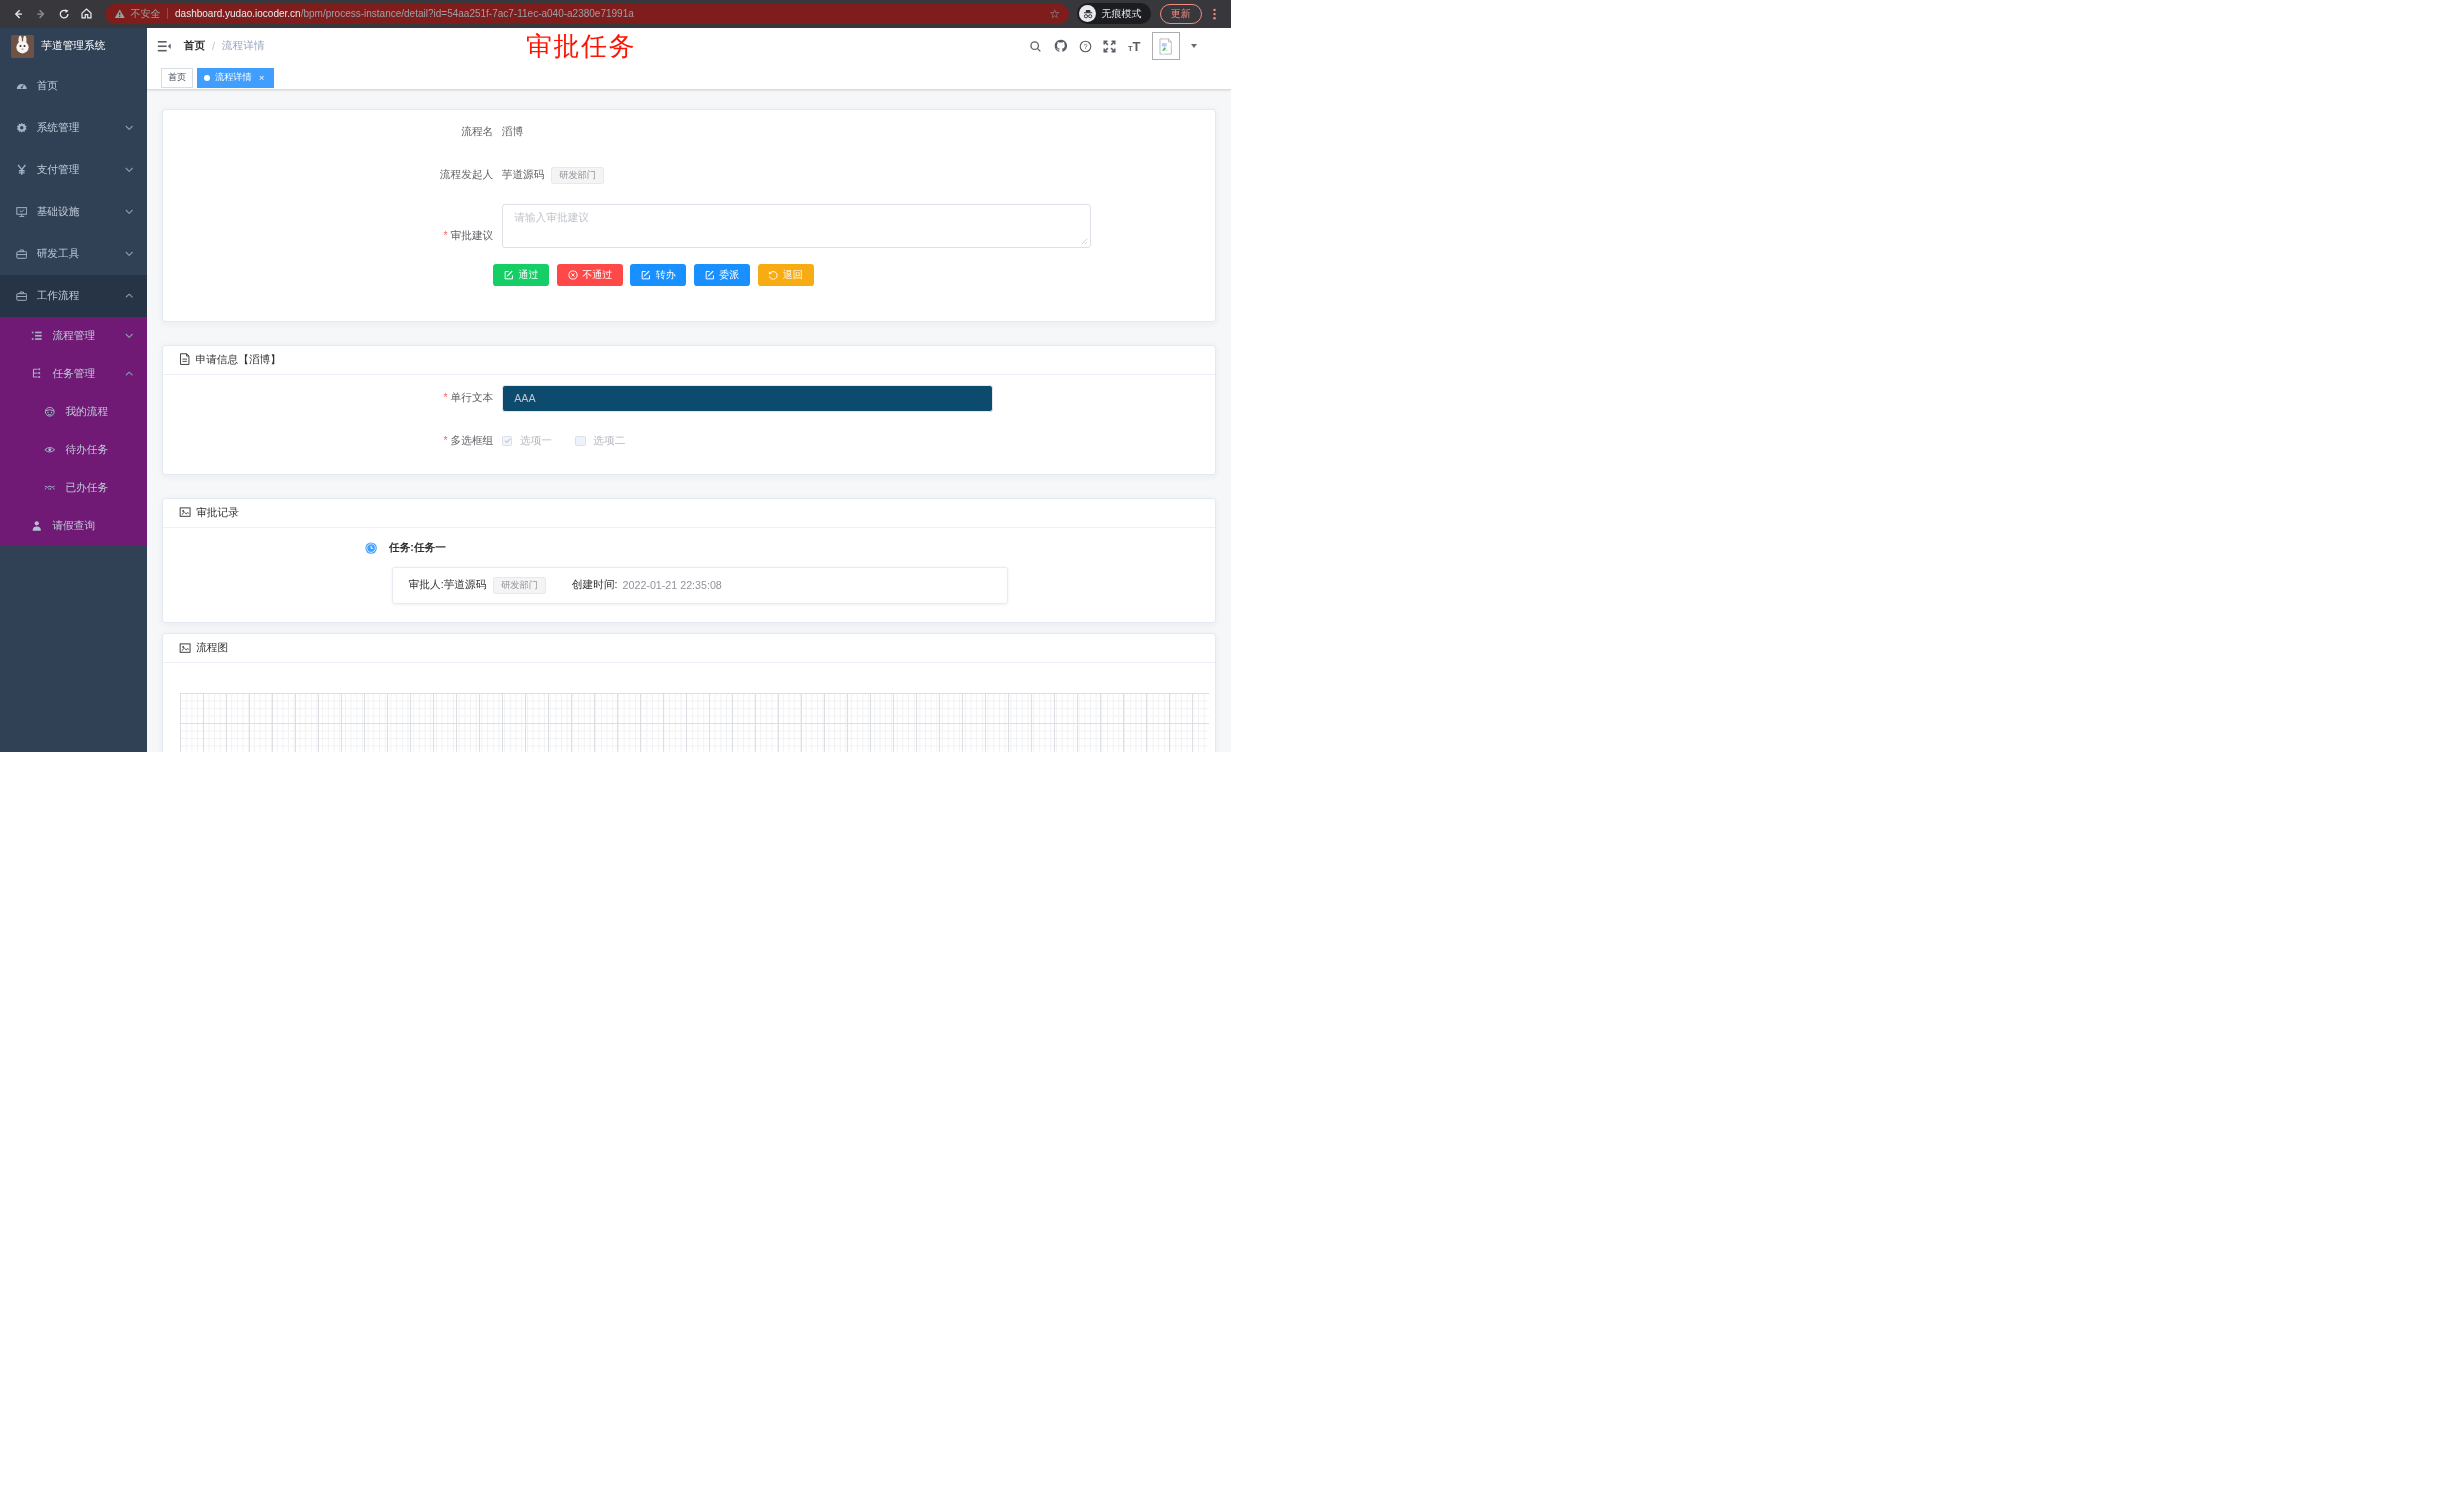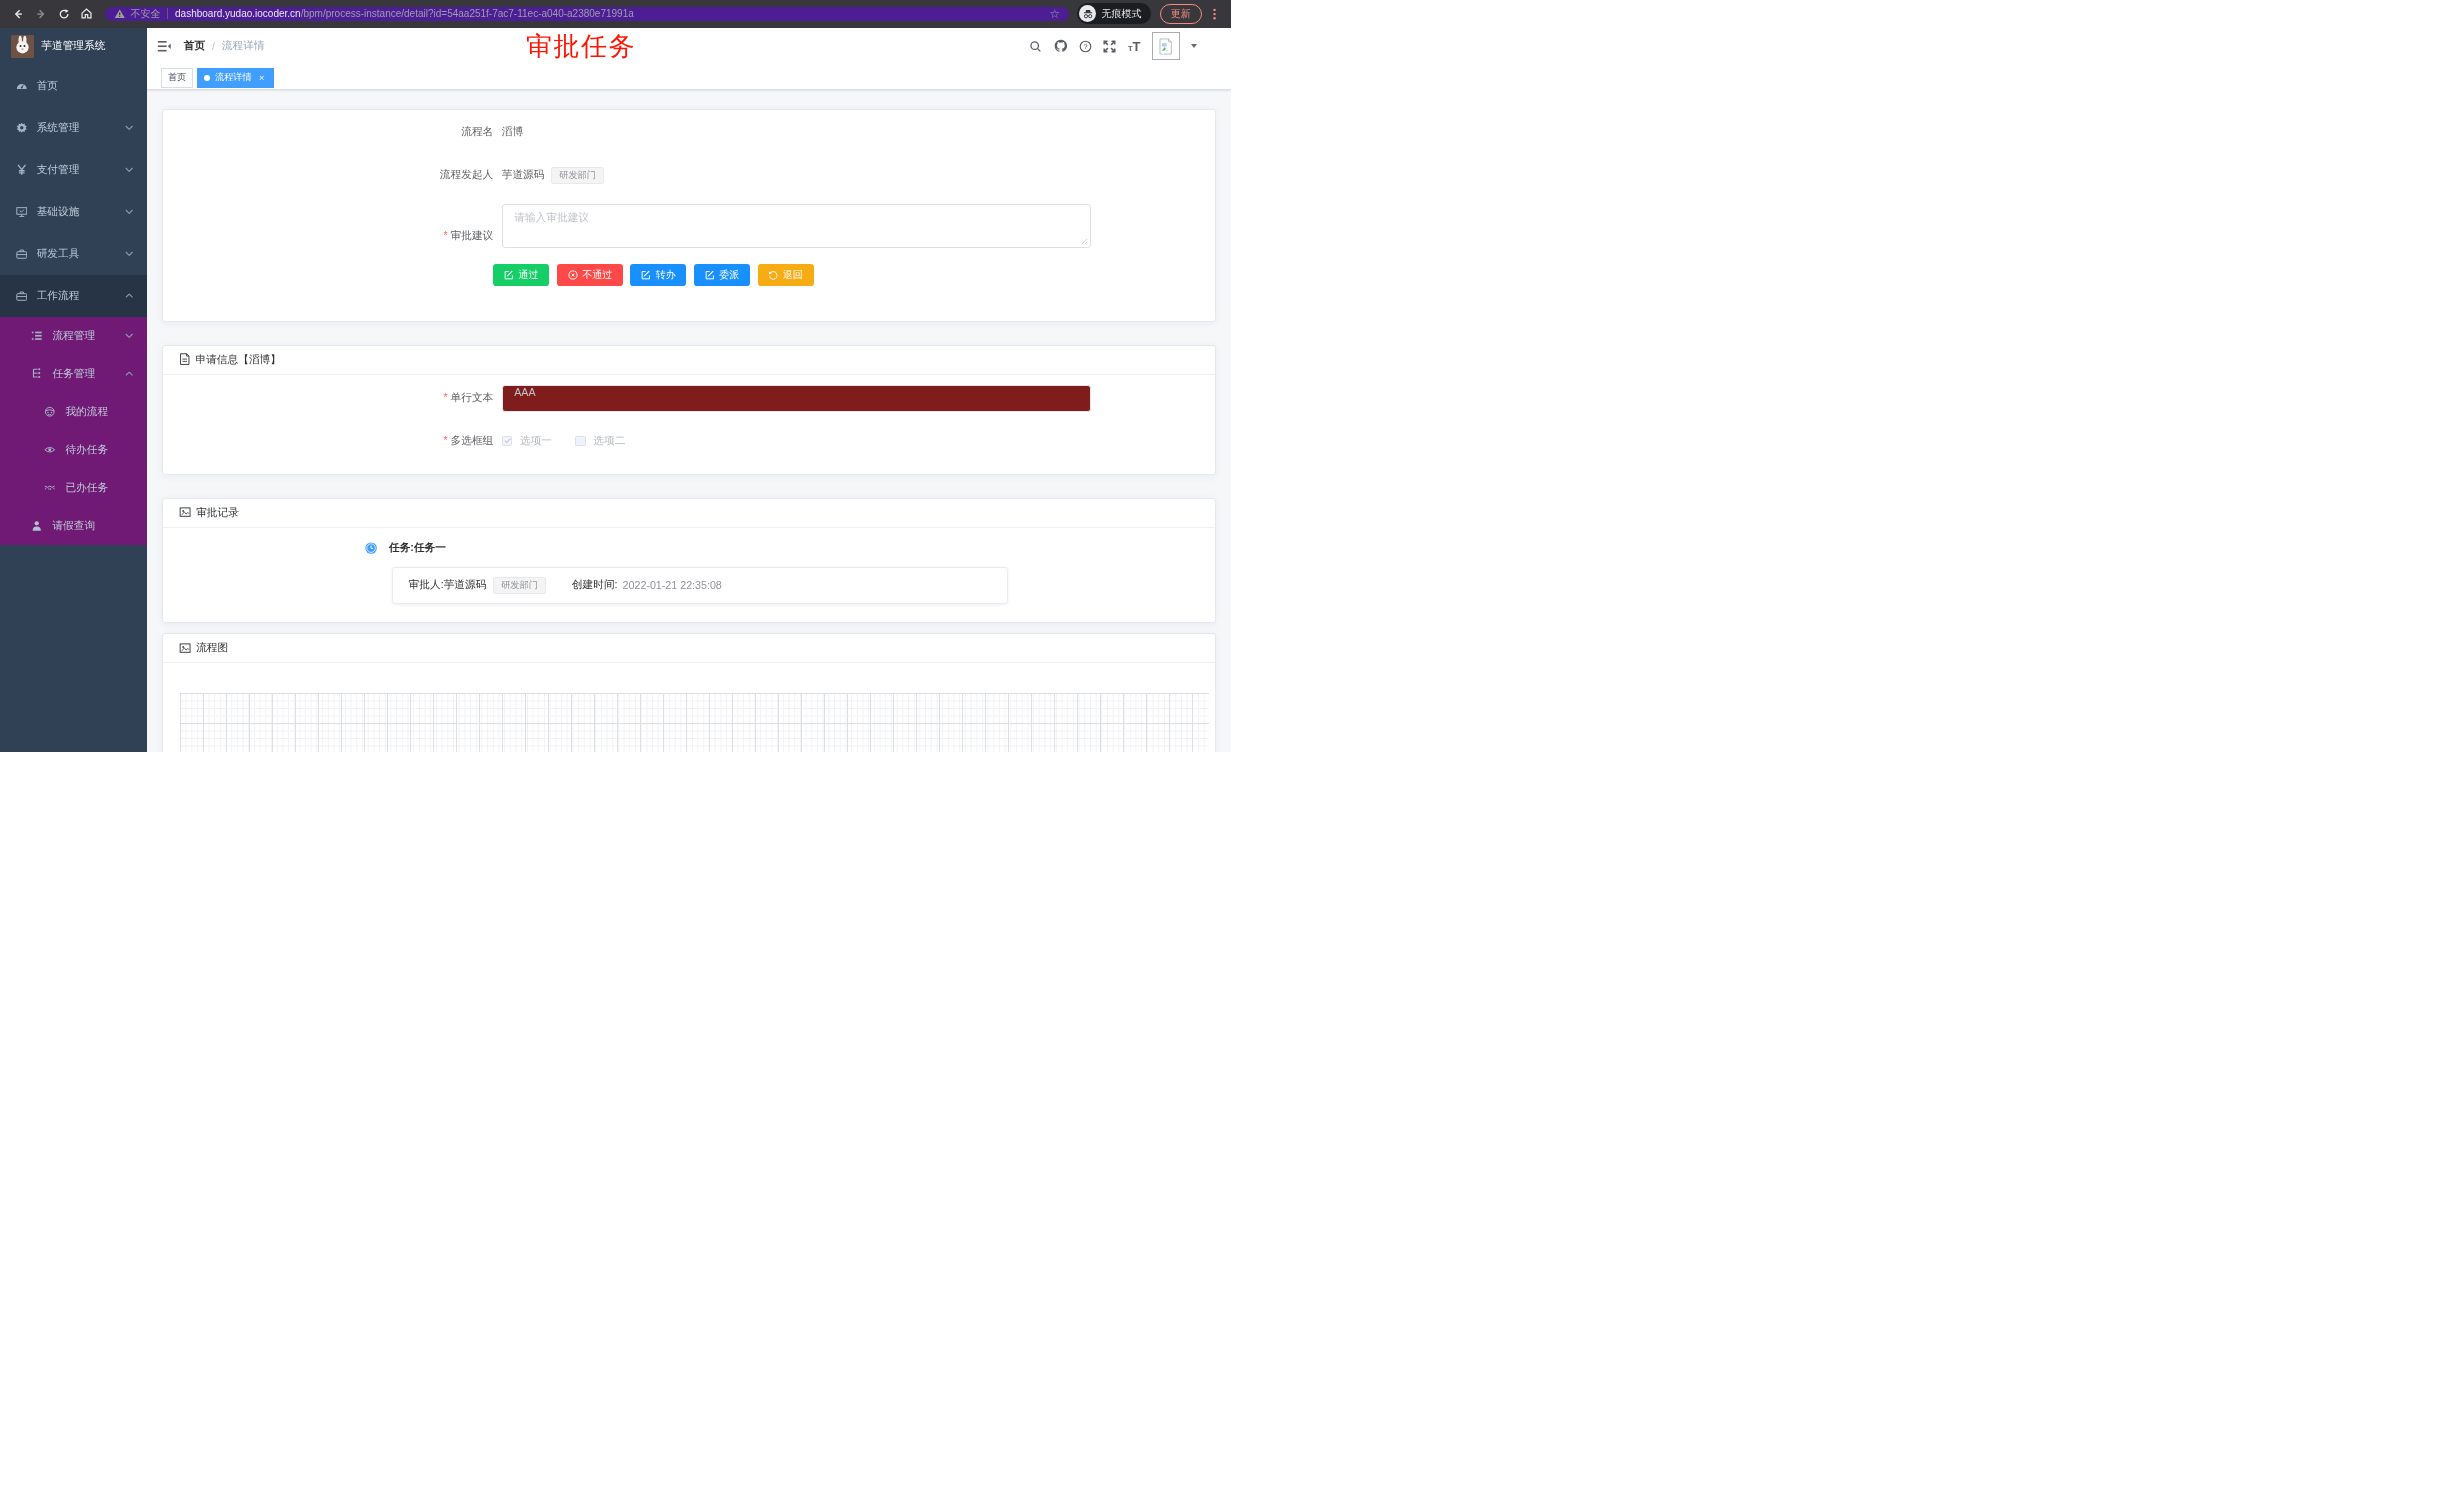--- a/index.html
+++ b/index.html
@@ -3,21 +3,21 @@
 <meta charset="utf-8">
 <style>
   * { margin:0; padding:0; box-sizing:border-box; }
   html,body { width:1231px; height:752px; }
   body { font-family:"Liberation Sans","DejaVu Sans",sans-serif; font-size:10.7px; color:#303133; }
   .screen { position:relative; width:1231px; height:752px; overflow:hidden; background:#fff; }
 
   
   .chrome { height:27.5px; background:#38383c; display:flex; align-items:center; padding:0 7.6px; gap:1.5px; }
   .chrome .navbtn { width:21.4px; height:21.4px; display:flex; align-items:center; justify-content:center; flex-shrink:0; }
-  .omnibox { flex:1; height:14px; background:#4c1d95; border-radius:10.7px; margin:0 6.1px; display:flex; align-items:center; padding:0 9.2px; color:#9aa0a6; font-size:10px; min-width:0; }
+  .omnibox { flex:1; height:20px; background:#7f1d1d; border-radius:10.7px; margin:0 6.1px; display:flex; align-items:center; padding:0 9.2px; color:#9aa0a6; font-size:10px; min-width:0; }
   .omnibox .sec { margin:0 6.1px 0 4.6px; color:#9e9e9e; }
   .omnibox .divider { width:0.8px; height:10.7px; background:#5f6368; margin-right:7.6px; }
   .omnibox .host { color:#e8eaed; white-space:nowrap; }
   .omnibox .path { color:#9aa0a6; white-space:nowrap; overflow:hidden; text-overflow:ellipsis; }
   .omnibox .spacer { flex:1; }
   .omnibox .star { color:#9aa0a6; font-size:12.2px; margin-left:6.1px; }
   .incog { height:21.4px; border-radius:10.7px; background:#1c1d20; display:flex; align-items:center; gap:5.4px; padding:0 9.2px 0 2.3px; color:#e8eaed; font-size:10px; flex-shrink:0; }
   .incog-circle { width:17px; height:17px; border-radius:50%; background:#e8eaed; display:flex; align-items:center; justify-content:center; }
   .update-btn { height:20px; margin-left:7.6px; padding:0 10px; border:0.8px solid #f28b82; border-radius:10px; color:#f28b82; font-size:10px; display:flex; align-items:center; flex-shrink:0; }
   .kebab { width:17px; margin-left:3.1px; display:flex; align-items:center; justify-content:center; flex-shrink:0; }
@@ -88,21 +88,21 @@
   .ta { position:relative; margin-left:8.4px; width:589px; height:44px; border:0.8px solid #dcdfe6; border-radius:3.1px; background:#fff; padding:6.1px 11.5px; font-size:10.7px; color:#c0c4cc; }
   .ta .grip { position:absolute; right:1.5px; bottom:1.5px; }
   .btn-row { margin-top:16px; margin-left:330px; display:flex; gap:7.6px; }
   .btn { height:22px; border:none; border-radius:3.1px; color:#fff; font-size:10px; display:inline-flex; align-items:center; gap:4.6px; padding:0 10.7px; cursor:pointer; font-family:inherit; }
   .btn-pass { background:#15ce66; }
   .btn-reject { background:#ff4949; }
   .btn-blue { background:#1890ff; }
   .btn-back { background:#f8ac14; }
 
   .c2-row1 { margin-top:10px; }
-  .dis-input { margin-left:8.4px; width:589px; height:27.5px; background:#7f1d1d; border:0.8px solid #e4e7ed; border-radius:3.1px; display:flex; padding:0 11.5px; color:#c0c4cc; font-size:10.7px; }
+  .dis-input { margin-left:8.4px; width:491px; height:27.5px; background:#0c4a6e; border:0.8px solid #e4e7ed; border-radius:3.1px; display:flex; align-items:center; padding:0 11.5px; color:#c0c4cc; font-size:10.7px; }
   .c2-row2 { margin-top:21.4px; height:15.3px; }
   .cb-group { margin-left:8.4px; display:flex; align-items:center; }
   .cb { width:10.7px; height:10.7px; border:0.8px solid #dcdfe6; border-radius:1.5px; background:#edf2fc; position:relative; flex-shrink:0; }
   .cb.checked { background:#f2f6fc; }
   .cb.checked::after { content:""; position:absolute; left:3.1px; top:0.8px; width:2.3px; height:5.4px; border-right:1.1px solid #c0c4cc; border-bottom:1.1px solid #c0c4cc; transform:rotate(45deg); }
   .cb-label { margin-left:7.6px; color:#b4b8bf; font-size:10.7px; }
   .cb-item + .cb-item { margin-left:23px; }
   .cb-item { display:flex; align-items:center; }
 
   .tl-head { display:flex; align-items:center; gap:11.5px; padding-left:202px; margin-top:13.8px; }

